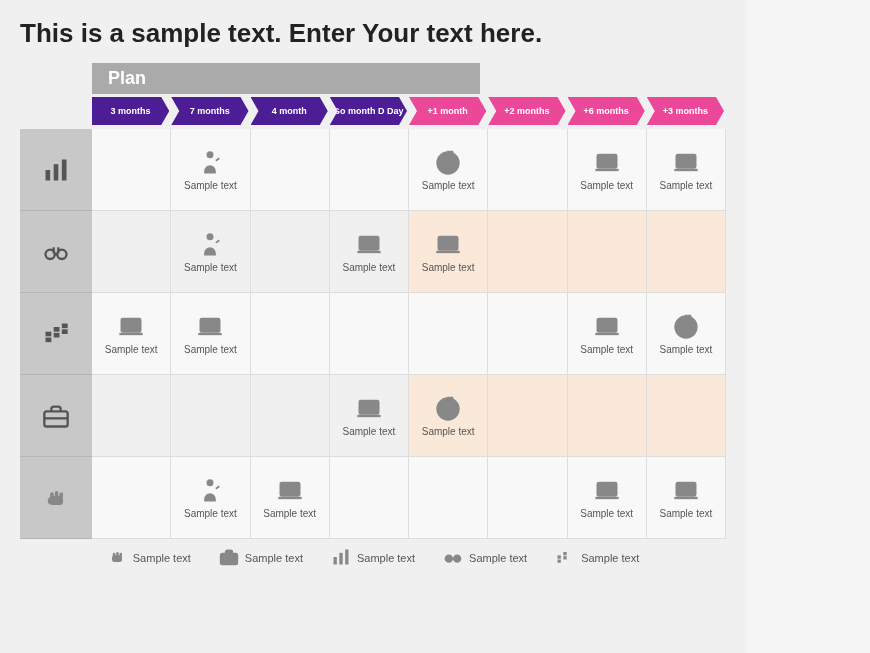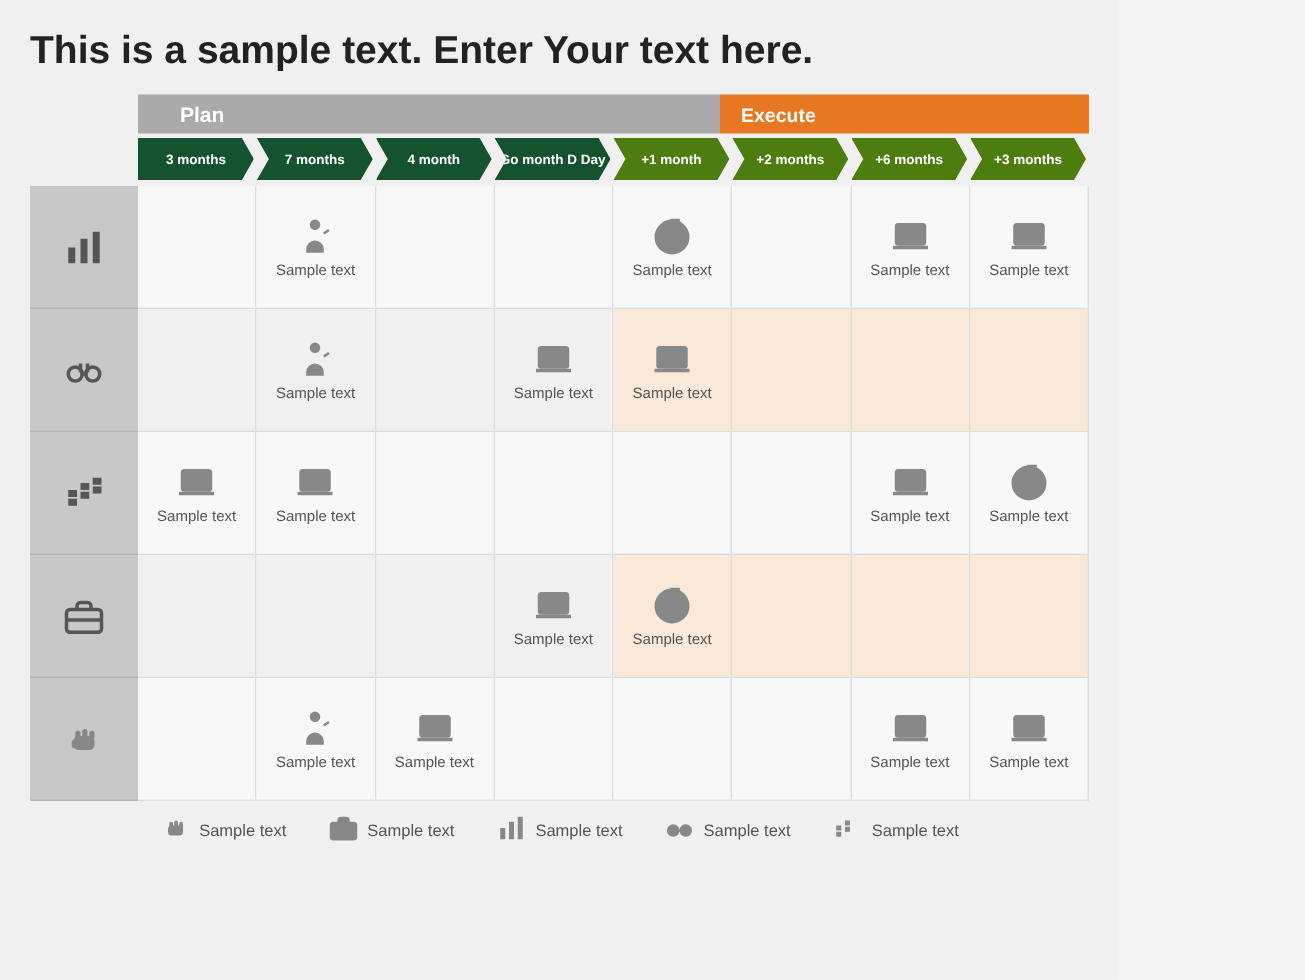--- a/index.html
+++ b/index.html
@@ -29,23 +29,23 @@
     
     .phase-headers {
       display: flex;
       margin-left: 72px;
       margin-bottom: 0;
     }
 
     .phase-plan {
       background: #aaa;
       color: white;
-      font-size: 14px;
+      font-size: 18px;
       font-weight: bold;
-      padding: 5px 28px;
+      padding: 5px 16px;
       width: 388px;
       display: flex;
       align-items: flex-end;
     }
 
     .phase-execute {
       background: #e87722;
       color: white;
       font-size: 13px;
       font-weight: bold;
@@ -73,22 +73,22 @@
       font-weight: bold;
       color: white;
       clip-path: polygon(0 0, calc(100% - 8px) 0, 100% 50%, calc(100% - 8px) 100%, 0 100%, 8px 50%);
       margin-right: 2px;
     }
 
     .arrow:first-child {
       clip-path: polygon(0 0, calc(100% - 8px) 0, 100% 50%, calc(100% - 8px) 100%, 0 100%);
     }
 
-    .arrow-gray { background: #14532d; }
-    .arrow-orange { background: #4d7c0f; text-align: right; }
+    .arrow-gray { background: #4c1d95; }
+    .arrow-orange { background: #ec4899; text-align: right; }
 
     .arrow-sm { width: 78px; font-size: 9px; }
 
     
     .grid-container {
       display: flex;
       margin-top: 2px;
     }
 
     
@@ -204,23 +204,20 @@
   </style>
 </head>
 <body>
 
 <div class="page">
   <div class="title">This is a sample text. Enter Your text here.</div>
 
   <div class="phase-headers">
     <div class="phase-plan">
       <span>Plan</span>
-    </div>
-    <div class="phase-execute">
-      <span>Execute</span>
     </div>
   </div>
 
   <div class="timeline" id="timeline-row">
       <div class="arrow arrow-sm arrow-gray">3 months</div>
       <div class="arrow arrow-sm arrow-gray">7 months</div>
       <div class="arrow arrow-sm arrow-gray">4 month</div>
       <div class="arrow arrow-sm arrow-gray">Go month D Day</div>
       <div class="arrow arrow-sm arrow-orange">+1 month</div>
       <div class="arrow arrow-sm arrow-orange">+2 months</div>

